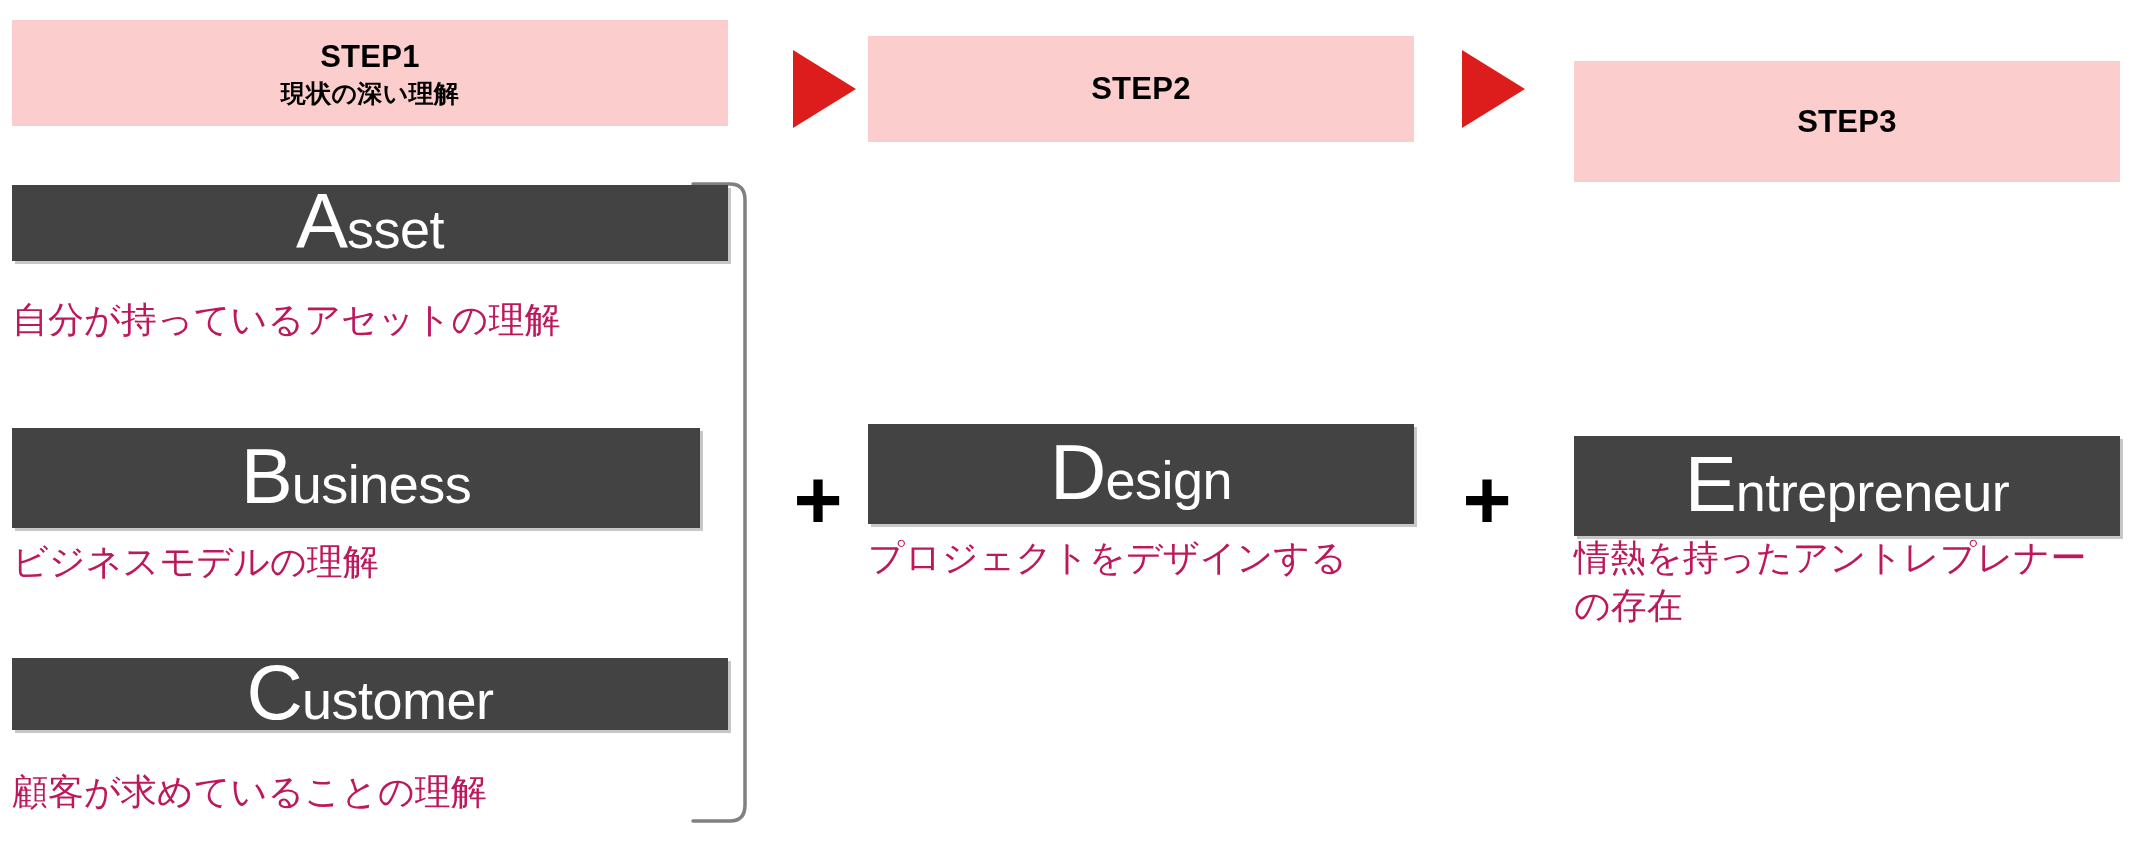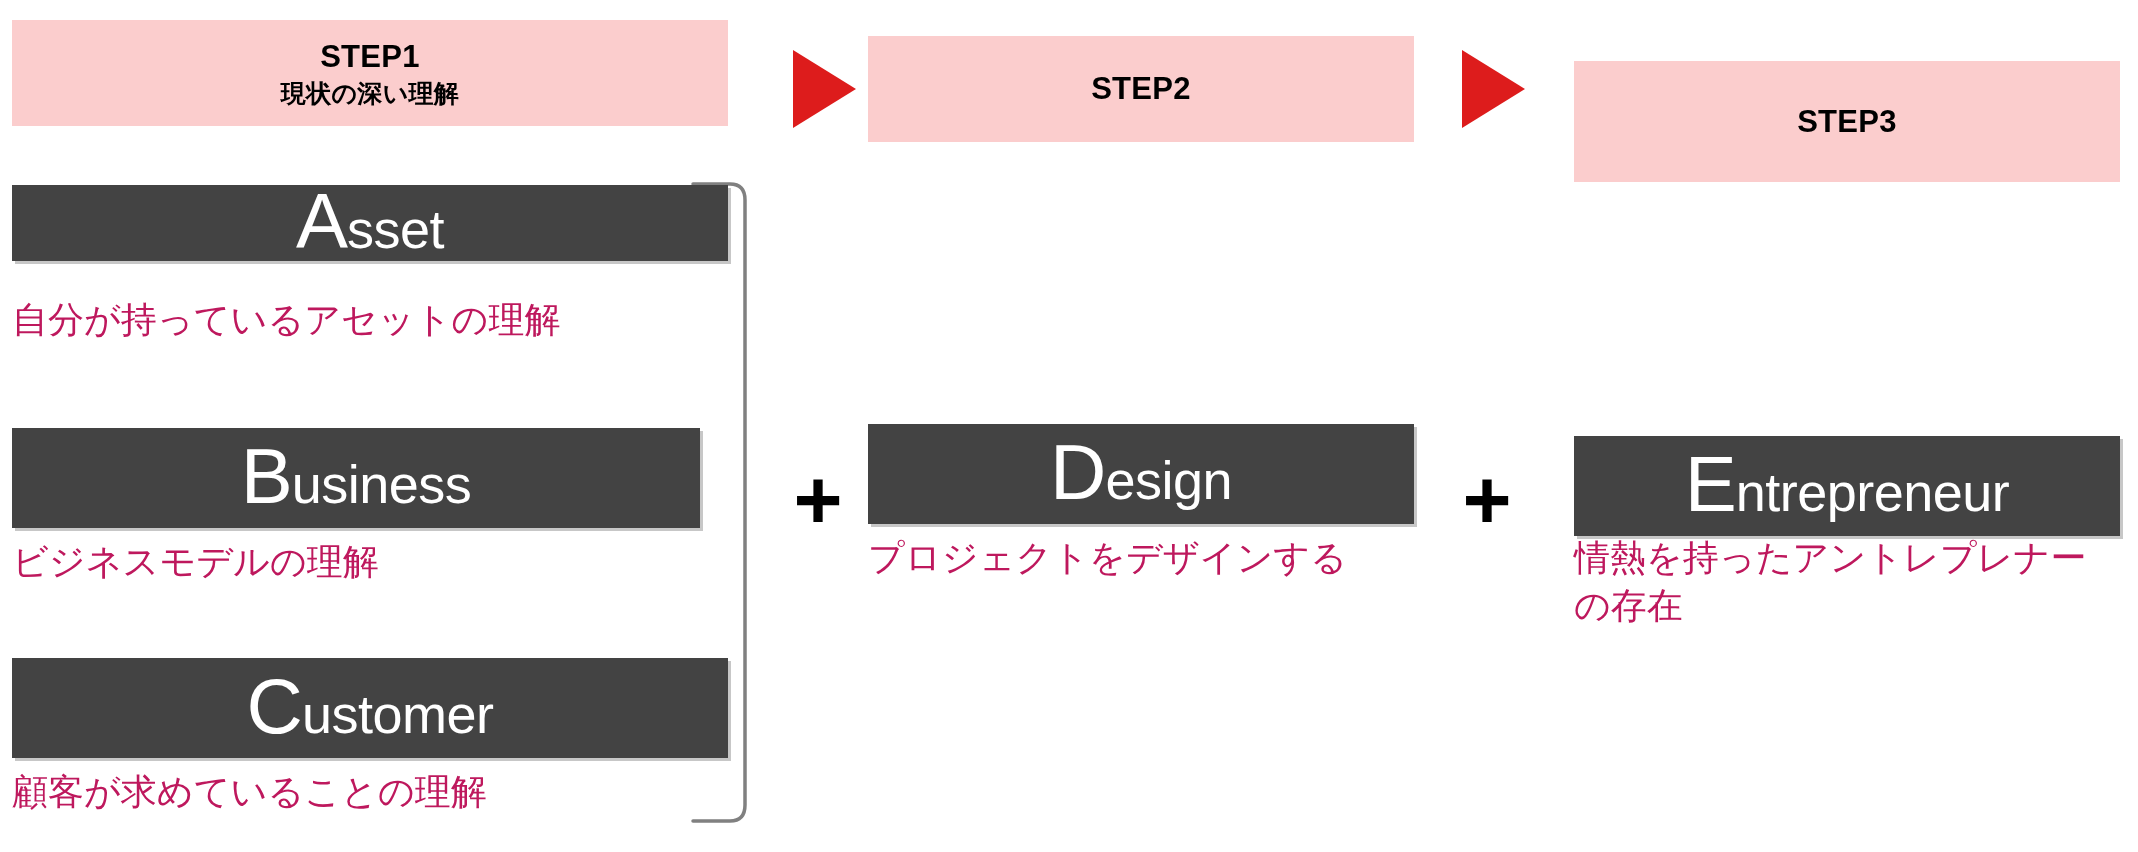--- a/index.html
+++ b/index.html
@@ -83,21 +83,21 @@
     font-size: 78px;
     letter-spacing: -1px;
   }
   .card-word .rest {
     font-size: 54px;
     letter-spacing: -0.5px;
   }
 
   #card-asset        { left: 12px;   top: 185px; width: 716px; height: 76px; }
   #card-business     { left: 12px;   top: 428px; width: 688px; height: 100px; }
-  #card-customer     { left: 12px;   top: 658px; width: 716px; height: 100px; }
+  #card-customer     { left: 12px;   top: 658px; width: 716px; height: 72px; }
   #card-design       { left: 868px;  top: 424px; width: 546px; height: 100px; }
   #card-entrepreneur { left: 1574px; top: 424px; width: 546px; height: 100px; margin-top: 12px; }
 
   
   .caption {
     position: absolute;
     color: #be185d;
     font-size: 36px;
     line-height: 1.32;
   }

